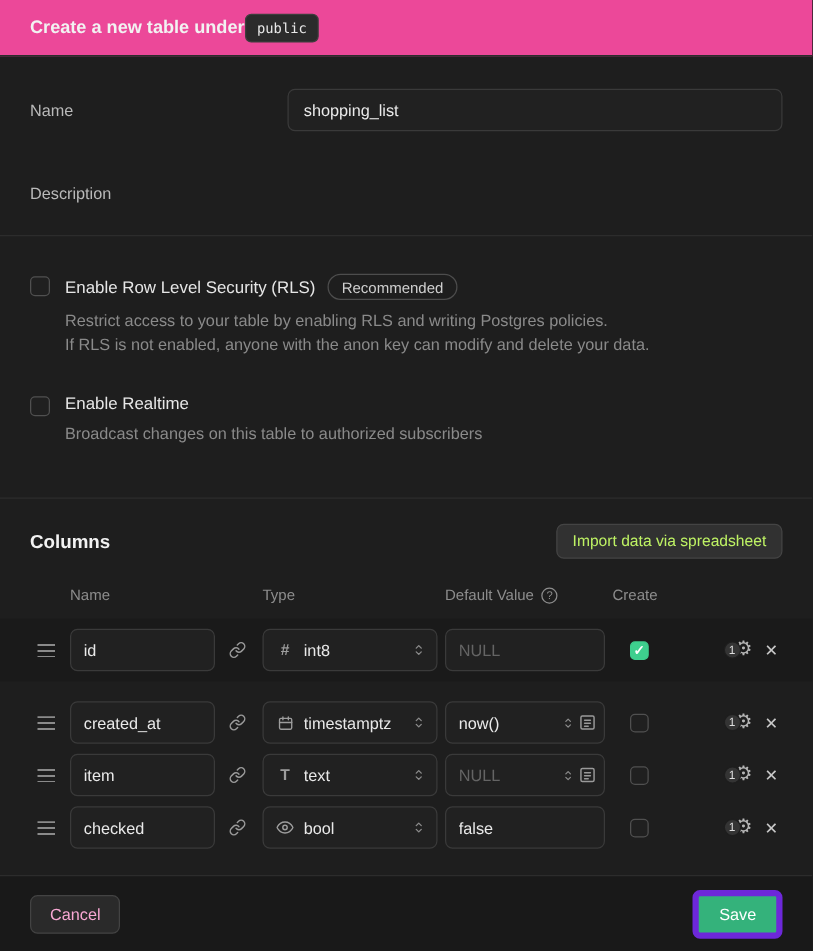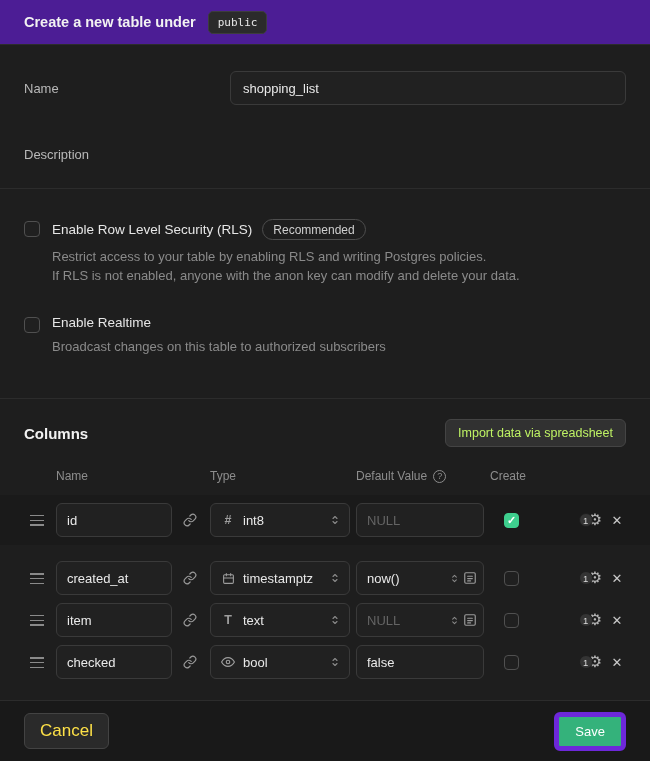--- a/index.html
+++ b/index.html
@@ -7,22 +7,22 @@
   body {
     background:#1e1e1e;
     font-family:"Liberation Sans", sans-serif;
     color:#ededed;
     overflow:hidden;
   }
   .dialog { display:flex; flex-direction:column; height:100%; }
 
   
   .hdr {
-    flex:none; height:45px; display:flex; align-items:center; gap:12px;
-    padding:0 24px; background:#4c1d95; border-bottom:1px solid #2c2c2c;
+    flex:none; height:45px; display:flex; align-items:center; 
+    padding:0 24px; background:#ec4899; border-bottom:1px solid #2c2c2c;
   }
   .hdr-title { font-size:14.5px; font-weight:700; color:#f2f2f2; }
   .code-badge {
     font-family:"DejaVu Sans Mono", monospace; font-size:11px;
     background:#2b2b2b; border:1px solid #3d3d3d; border-radius:5px;
     padding:4px 9px; color:#e8e8e8;
   }
 
   
   .form-sec { flex:none; padding:26px 24px; border-bottom:1px solid #2c2c2c; }
@@ -128,21 +128,21 @@
     background:none; border:none; color:#c8c8c8; font-size:13px;
     cursor:pointer; padding:0; display:flex; justify-content:center; width:100%;
   }
 
   
   .ftr {
     flex:none; height:61px; display:flex; align-items:center; justify-content:space-between;
     padding:0 24px; background:#191919; border-top:1px solid #2c2c2c;
   }
   .btn-cancel {
-    background:#2a2a2a; border:1px solid #434343; color:#fde047; font-size:17px;
+    background:#2a2a2a; border:1px solid #434343; color:#f9a8d4; font-size:13px;
     padding:7px 15px; border-radius:6px; font-family:inherit; cursor:pointer;
   }
   .btn-save {
     background:#34b27b; border:5px solid #6d28d9; color:#ffffff; font-size:13px;
     padding:7px 16px; border-radius:6px; font-family:inherit; font-weight:400; cursor:pointer;
   }
 
   svg { display:block; }
 </style>
 </head>

